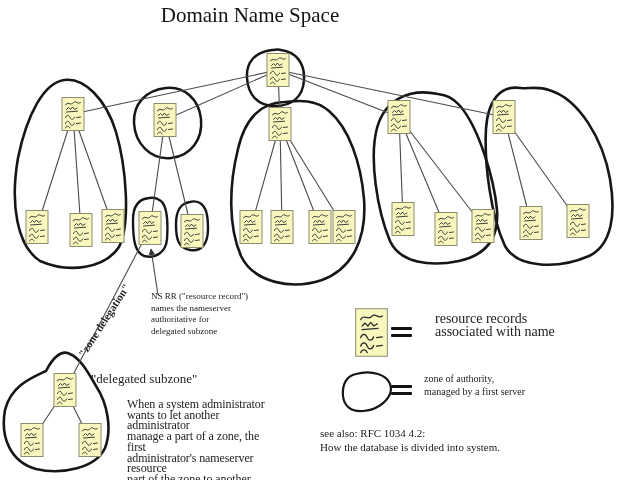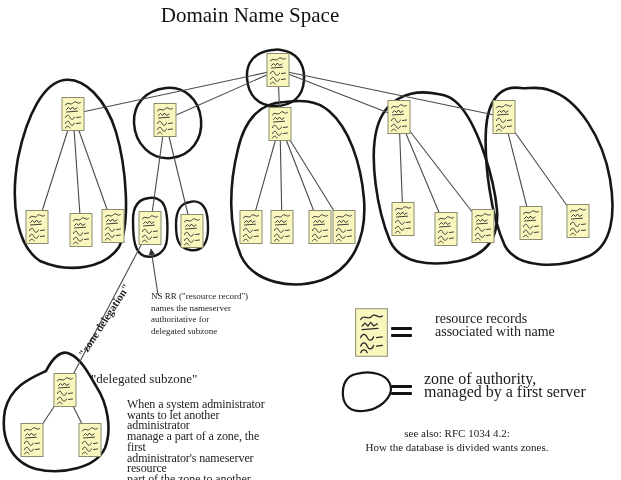--- a/index.html
+++ b/index.html
@@ -21,22 +21,22 @@
   .nsrr {
     left:151px; top:291px; width:130px; font-size:9px; line-height:11.5px;
     white-space:pre-line; color:#222;
   }
   .delsub { left:91px; top:371px; font-size:13px; color:#222; white-space:nowrap; }
   .para {
     left:127px; top:399px; width:140px; font-size:12px; line-height:10.7px;
     letter-spacing:-0.1px; white-space:pre-line; color:#222;
   }
   .leg-rr-text { left:424px; top:313px; font-size:14px; line-height:12.5px; white-space:pre-line;margin-left:11px; }
-  .leg-zone-text { left:424px; top:373px; font-size:16px; line-height:12.5px; white-space:pre-line; }
-  .see-also { left:320px; top:427px; width:274px; text-align:center; font-size:11px; line-height:13.5px; }
+  .leg-zone-text { left:424px; top:373px; font-size:10px; line-height:12.5px; white-space:pre-line; }
+  .see-also { left:320px; top:427px; width:274px; text-align:left; font-size:11px; line-height:13.5px; }
   .equals { width:21px; }
   .equals .bar { height:3px; background:#111; margin:4.5px 0; border-radius:1px; }
   b { font-weight:normal; }
 </style>
 </head>
 <body>
 
 <svg id="diagram-svg" width="621" height="480" viewBox="0 0 621 480">
     <defs>
       <marker id="ah" markerWidth="7" markerHeight="6" refX="5.5" refY="3" orient="auto">
@@ -321,14 +321,14 @@
 
 <div class="abs equals" style="left:391px; top:380px;">
   <div class="bar"></div>
   <div class="bar"></div>
 </div>
 <div class="abs leg-zone-text"><b>zone</b><span> of authority,
 managed by a </span><b>first server</b></div>
 
 <div class="abs see-also">
   <div>see also: RFC 1034 4.2:</div>
-  <div>How the database is divided wants zones.</div>
+  <div>How the database is divided into system.</div>
 </div>
 
 </body></html>

